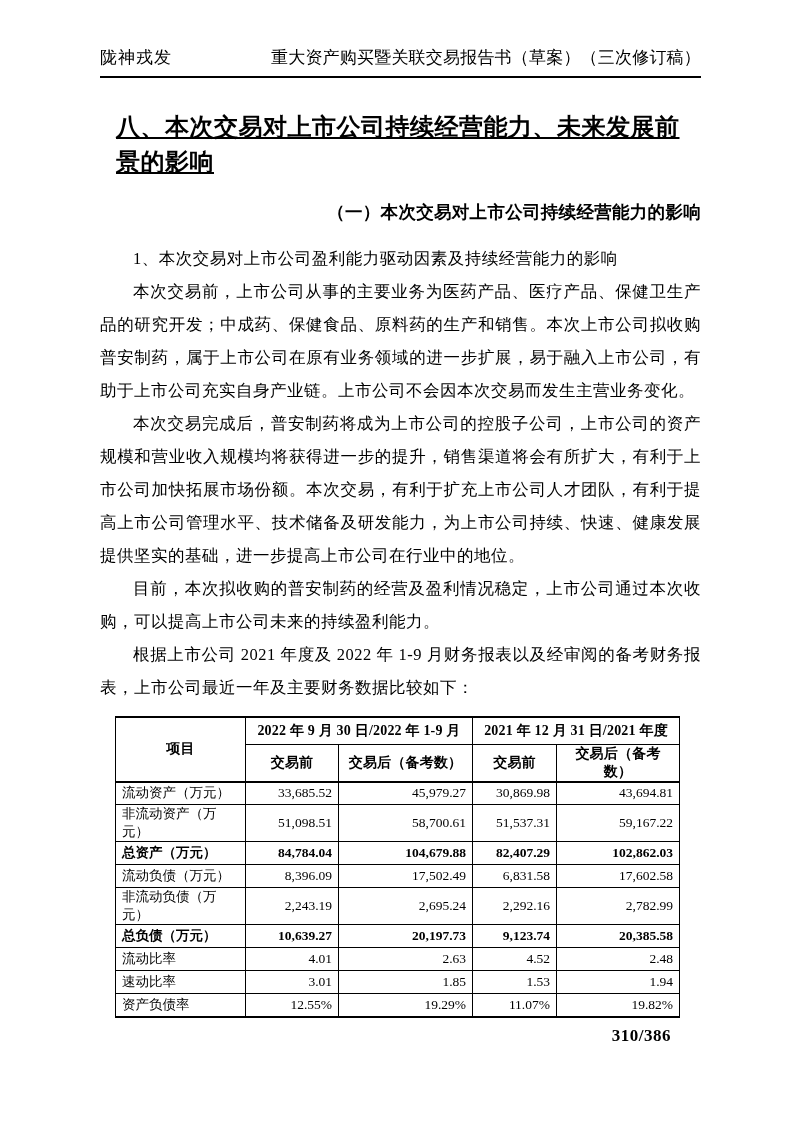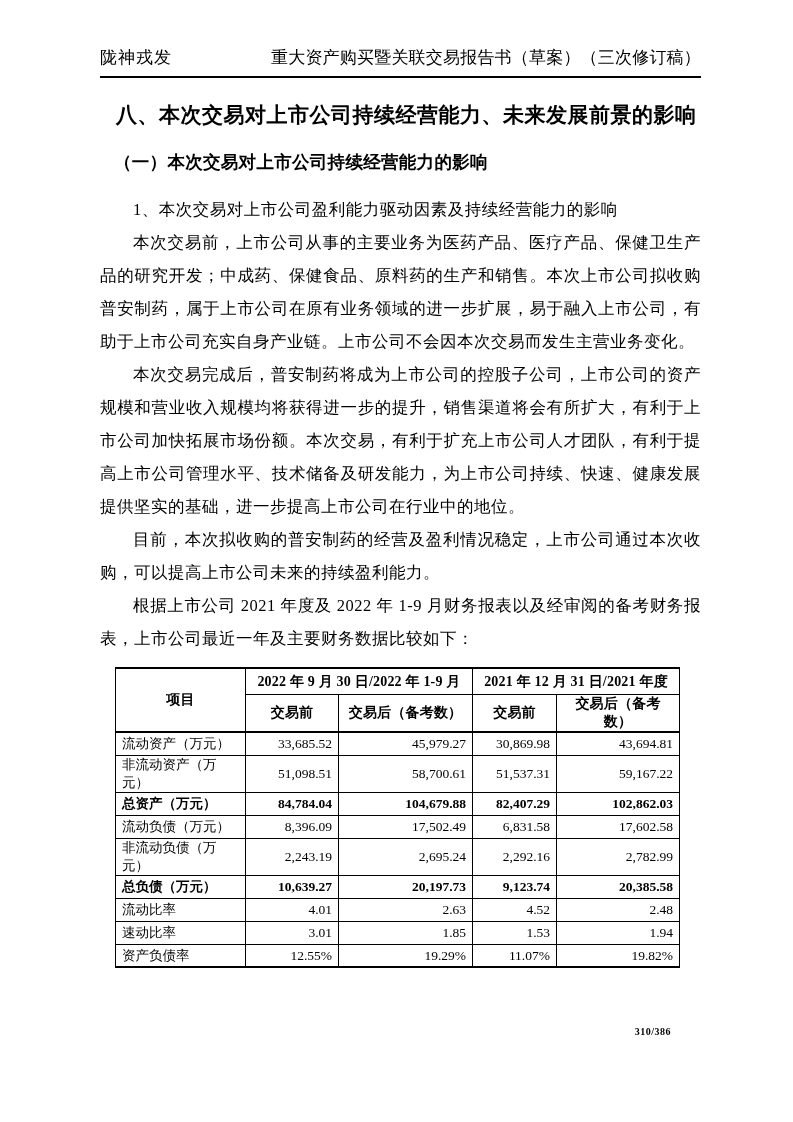--- a/index.html
+++ b/index.html
@@ -23,36 +23,38 @@
     border-bottom: 2px solid #000;
     display: flex;
     justify-content: space-between;
     align-items: flex-end;
     font-size: 17px;
   }
   .doc-header .hdr-left { letter-spacing: 1px; }
   .doc-header .hdr-right { letter-spacing: 0.2px; }
 
   h1.doc-h1 {
-    margin-top: 22px;
+    margin-top: 32px;
     margin-left: 16px;
     font-family: "Liberation Sans", "DejaVu Sans", sans-serif;
-    font-size: 21px;
+    font-size: 24px;
     font-weight: bold;
     letter-spacing: 0.5px;
     line-height: 1.45;
+    text-decoration: underline;
   }
   h2.doc-h2 {
     margin-top: 20px;
     margin-left: 14px;
     font-family: "Liberation Sans", "DejaVu Sans", sans-serif;
     font-size: 17.5px;
     font-weight: bold;
     letter-spacing: 0.3px;
     line-height: 1.4;
+    text-align: right;
   }
   .bodytext { margin-top: 18px; }
   .bodytext p {
     font-size: 16.5px;
     line-height: 33px;
     text-align: justify;
     text-indent: 2em;
     letter-spacing: 0.5px;
   }
   .bodytext p.numbered { text-align: left; }
@@ -90,21 +92,21 @@
   table.fin-table th.item-head { border-bottom: 2px solid #000; }
   table.fin-table td.lbl { text-align: left; }
   table.fin-table td.num { text-align: right; font-family: "Liberation Serif", "DejaVu Serif", serif; }
   table.fin-table tr.bold-row td { font-weight: bold; }
 
   .p-after-table { margin-top: 9px; }
   .page-number {
     position: absolute;
     top: 1026px;
     right: 122px;
-    font-size: 10px;
+    font-size: 17px;
     font-weight: bold;
     letter-spacing: 0.5px;
     text-align: center;
   }
 </style>
 </head>
 <body>
 
 <div class="page">
 

